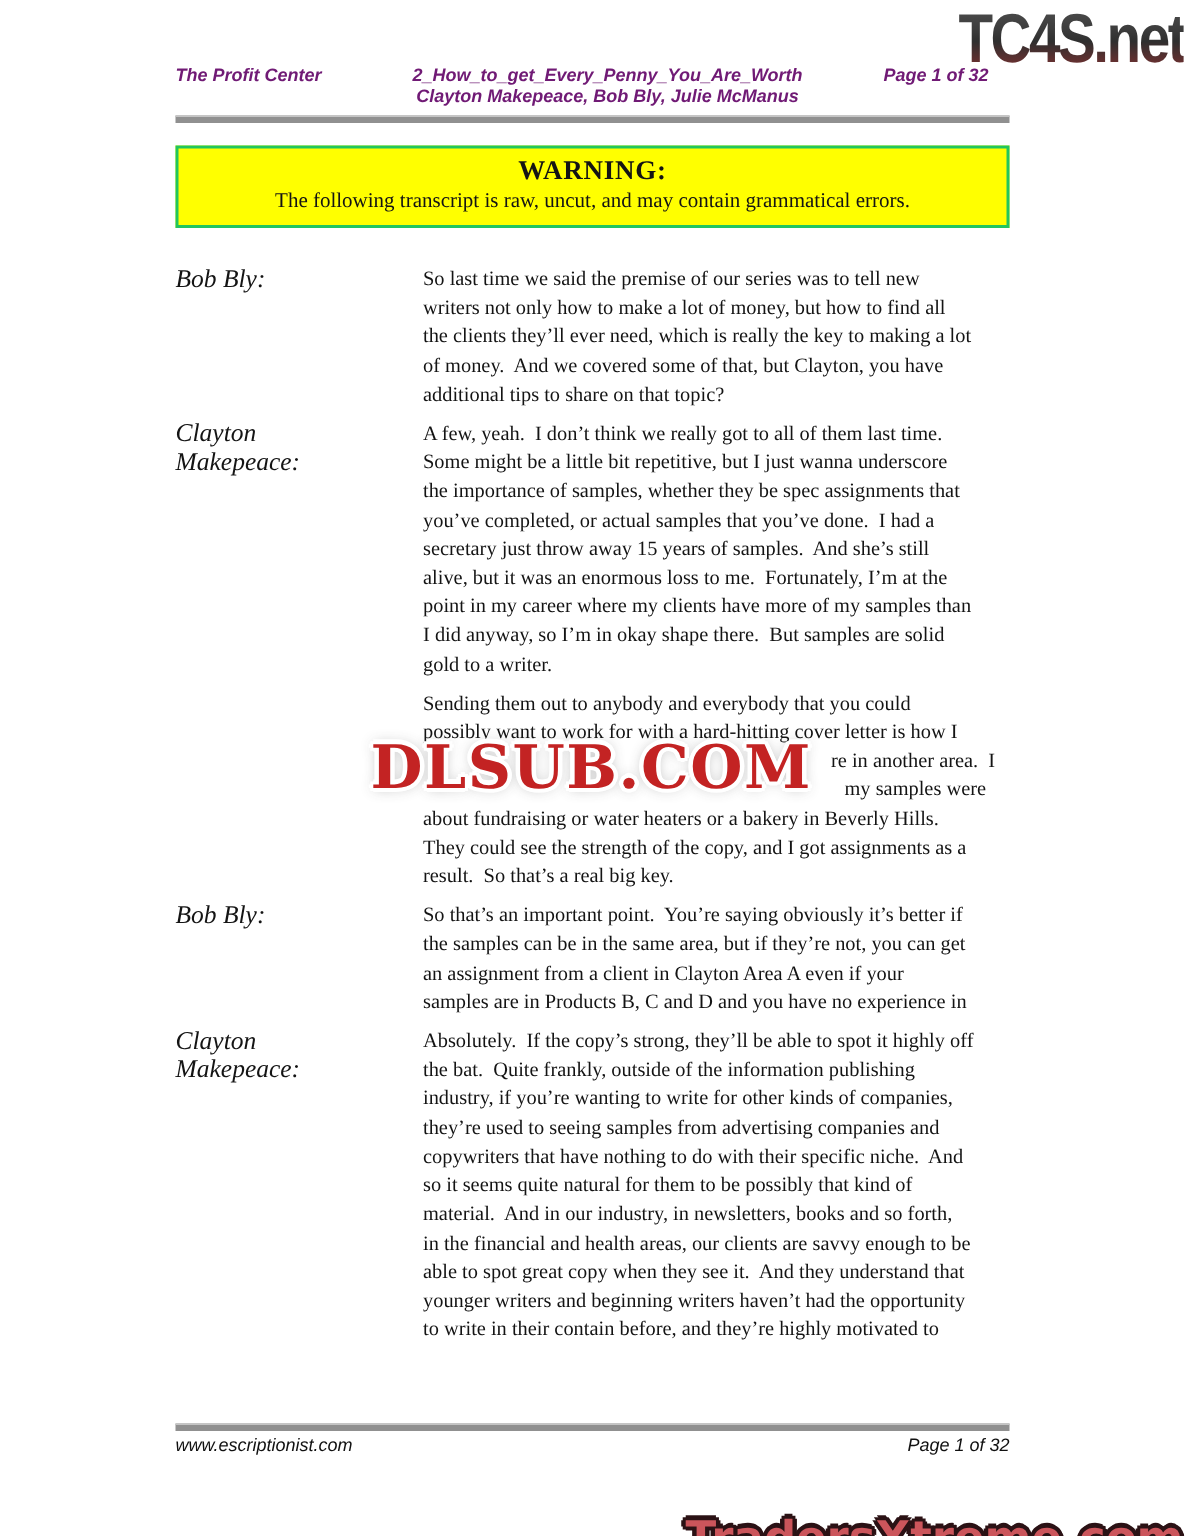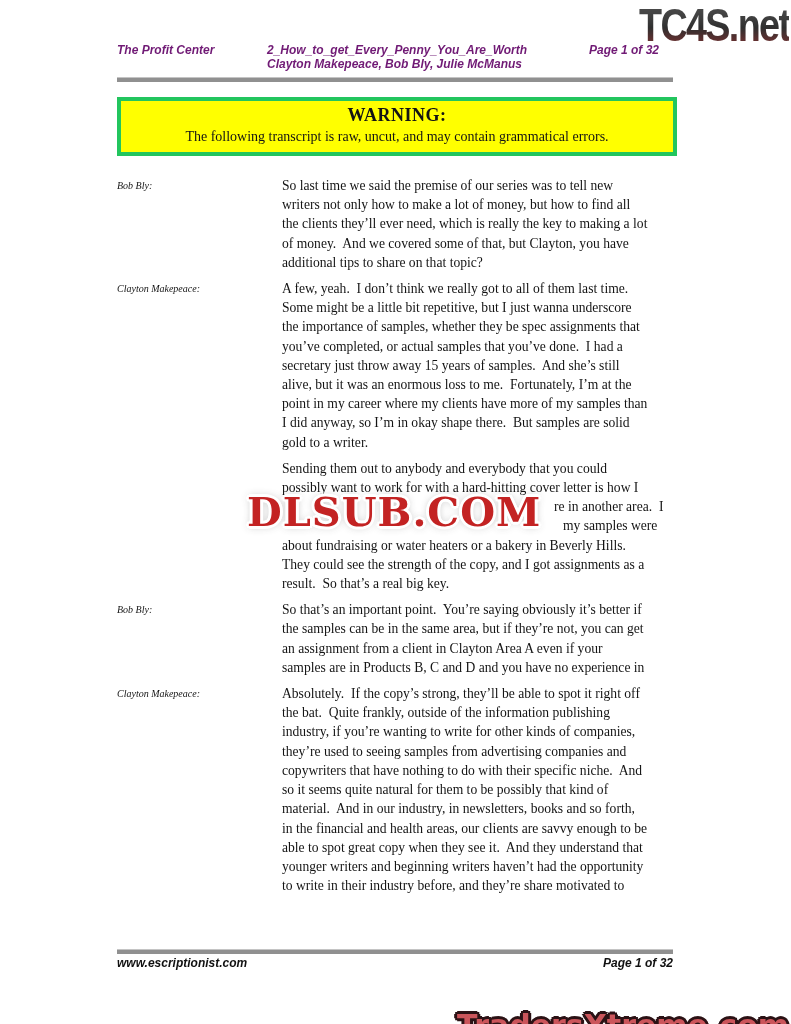--- a/index.html
+++ b/index.html
@@ -11,50 +11,50 @@
         font-family:"Liberation Sans",sans-serif;font-weight:bold;
         font-size:46px;letter-spacing:-2px;transform:scaleX(0.82);transform-origin:100% 0;
         background:linear-gradient(#555555 0%,#3c3c3c 40%,#2f2f2f 55%,#6e3030 85%,#7d3d3d 100%);
         -webkit-background-clip:text;background-clip:text;color:transparent;}
 
   
   #hdr{position:absolute;left:117px;top:43px;width:556px;display:grid;
        grid-template-columns:150px 1fr 130px;
        font-family:Liberation Sans, sans-serif;font-weight:bold;font-style:italic;
        font-size:12px;line-height:14px;color:#701a75;}
-  #hdr .c{}
+  #hdr .c{text-align:center;}
   #hdr .r{text-align:right;padding-right:14px;}
   .rule{position:absolute;left:117px;width:556px;height:4px;background:#909090;border-top:1px solid #c4c4c4;}
   #hdr-rule{top:77px;}
   #ftr-rule{top:949px;}
 
   
   #warn{position:absolute;left:117px;top:97px;width:552px;height:51px;
-        background:#ffff00;border:4px solid #22c55e;text-align:center;}
+        background:#ffff00;border:2px solid #22c55e;text-align:center;}
   #warn .t{font-size:18px;font-weight:bold;margin-top:4px;letter-spacing:0.5px;}
   #warn .b{font-size:14px;font-weight:normal;margin-top:3px;}
 
   
   #transcript{position:absolute;left:117px;top:176px;width:556px;}
   .entry{display:flex;margin-bottom:7px;}
-  .speaker{width:141px;flex:none;font-style:italic;font-size:10px;line-height:19.2px;}
+  .speaker{width:141px;flex:none;font-style:italic;font-size:17px;line-height:19.2px;}
   .lines{flex:1;}
   .tl{white-space:pre;font-size:13.6px;line-height:19.2px;margin-left:24px;}
 
   
   #dlsub{position:absolute;left:247px;top:488px;z-index:5;
          font-family:"DejaVu Serif",serif;font-weight:bold;font-size:40px;letter-spacing:1px;
          color:#c32323;
          text-shadow:-2px -2px 0 #fff,2px -2px 0 #fff,-2px 2px 0 #fff,2px 2px 0 #fff,
                      -3px 0 0 #fff,3px 0 0 #fff,0 -3px 0 #fff,0 3px 0 #fff,
                      0 0 9px rgba(60,60,60,0.45);}
 
   
   #ftr{position:absolute;left:117px;top:956px;width:556px;display:flex;justify-content:space-between;
-       font-family:"Liberation Sans",sans-serif;font-weight:bold;font-style:italic;
+       font-family:"Liberation Sans",sans-serif;font-weight:normal;font-style:italic;
        font-size:12px;color:#111;}
 
   
   #txl{position:absolute;top:981px;right:2px;
        font-family:"DejaVu Sans",sans-serif;font-weight:bold;font-size:30px;letter-spacing:0px;
        color:#cb555b;
        text-shadow:-2px -2px 0 #2b1215,2px -2px 0 #2b1215,-2px 2px 0 #2b1215,2px 2px 0 #2b1215,
                    -3px 0 0 #2b1215,3px 0 0 #2b1215,0 3px 0 #2b1215,0 -3px 0 #2b1215,
                    0 0 7px rgba(255,255,255,0.9);margin-top:27px;}
 </style>
@@ -123,31 +123,31 @@
         <div class="lines">
           <div class="tl">So that’s an important point.  You’re saying obviously it’s better if</div>
           <div class="tl">the samples can be in the same area, but if they’re not, you can get</div>
           <div class="tl">an assignment from a client in Clayton Area A even if your</div>
           <div class="tl">samples are in Products B, C and D and you have no experience in</div>
         </div>
       </div>
       <div class="entry">
         <div class="speaker">Clayton Makepeace:</div>
         <div class="lines">
-          <div class="tl">Absolutely.  If the copy’s strong, they’ll be able to spot it right off</div>
+          <div class="tl">Absolutely.  If the copy’s strong, they’ll be able to spot it highly off</div>
           <div class="tl">the bat.  Quite frankly, outside of the information publishing</div>
           <div class="tl">industry, if you’re wanting to write for other kinds of companies,</div>
           <div class="tl">they’re used to seeing samples from advertising companies and</div>
           <div class="tl">copywriters that have nothing to do with their specific niche.  And</div>
           <div class="tl">so it seems quite natural for them to be possibly that kind of</div>
           <div class="tl">material.  And in our industry, in newsletters, books and so forth,</div>
           <div class="tl">in the financial and health areas, our clients are savvy enough to be</div>
           <div class="tl">able to spot great copy when they see it.  And they understand that</div>
           <div class="tl">younger writers and beginning writers haven’t had the opportunity</div>
-          <div class="tl">to write in their industry before, and they’re share motivated to</div>
+          <div class="tl">to write in their contain before, and they’re highly motivated to</div>
         </div>
       </div>
     </div>
 
   <div id="dlsub">DLSUB.COM</div>
 
   <div class="rule" id="ftr-rule"></div>
 
   <div id="ftr">
     <div>www.escriptionist.com</div>

